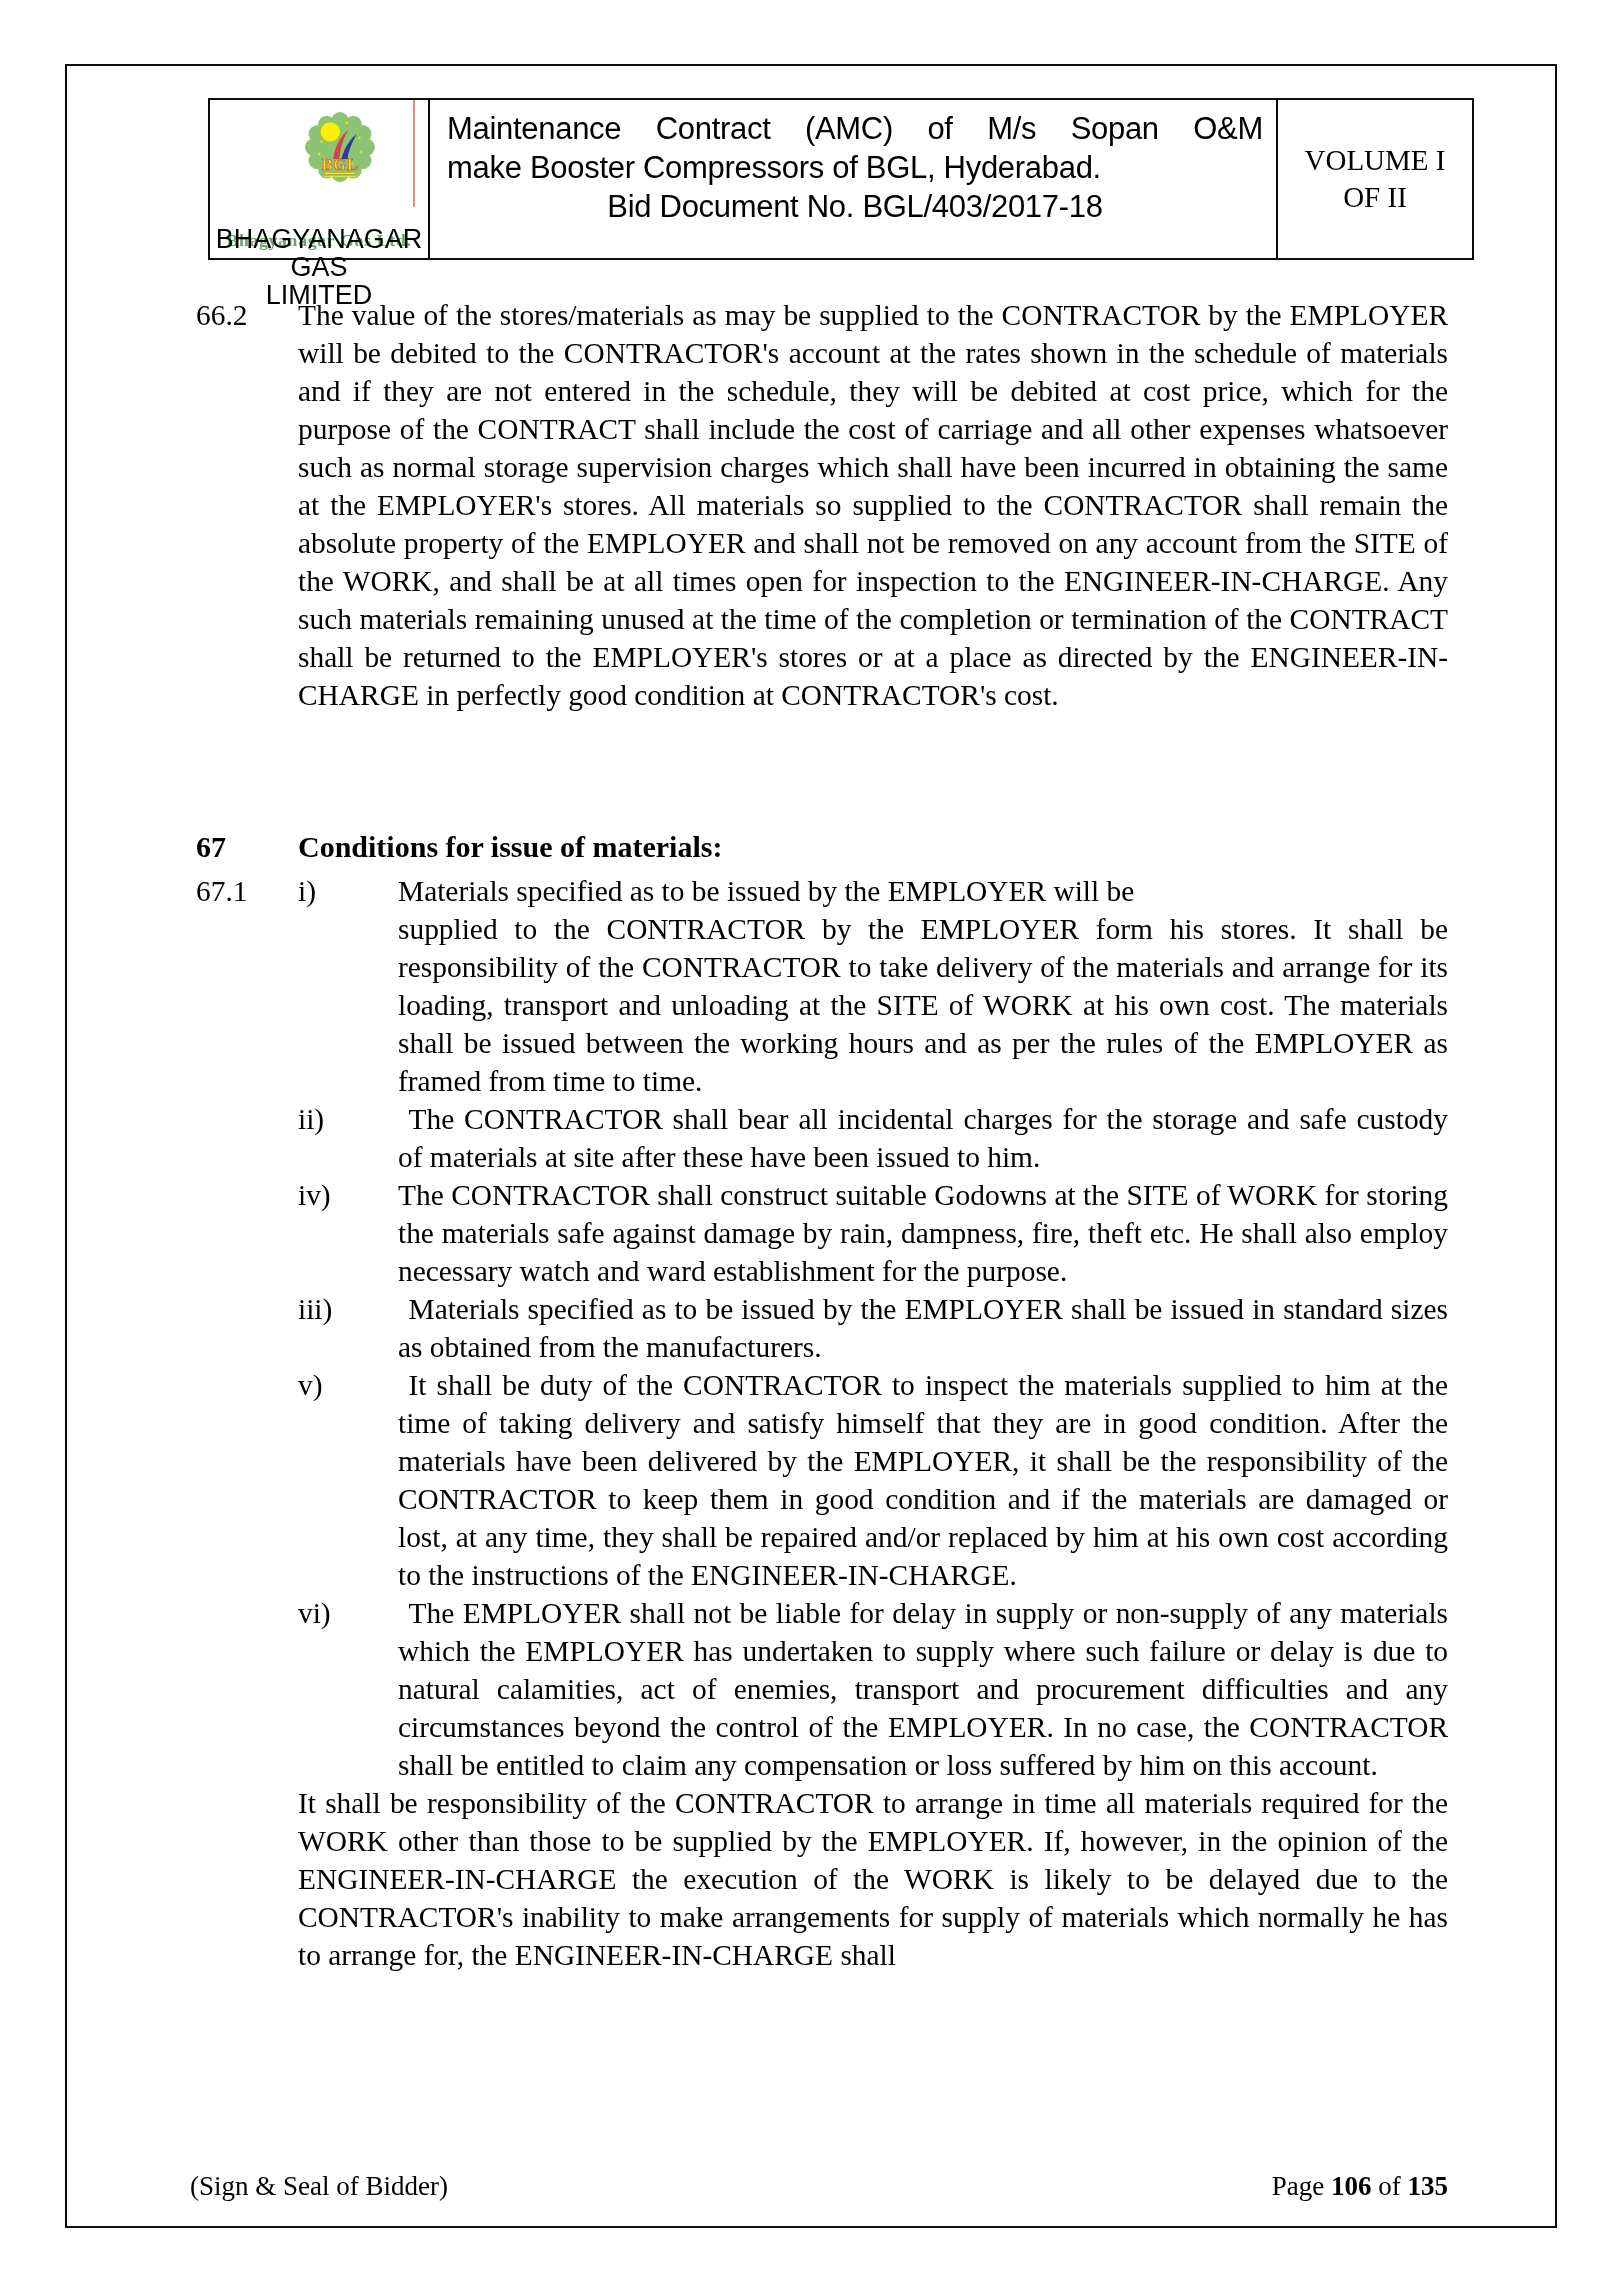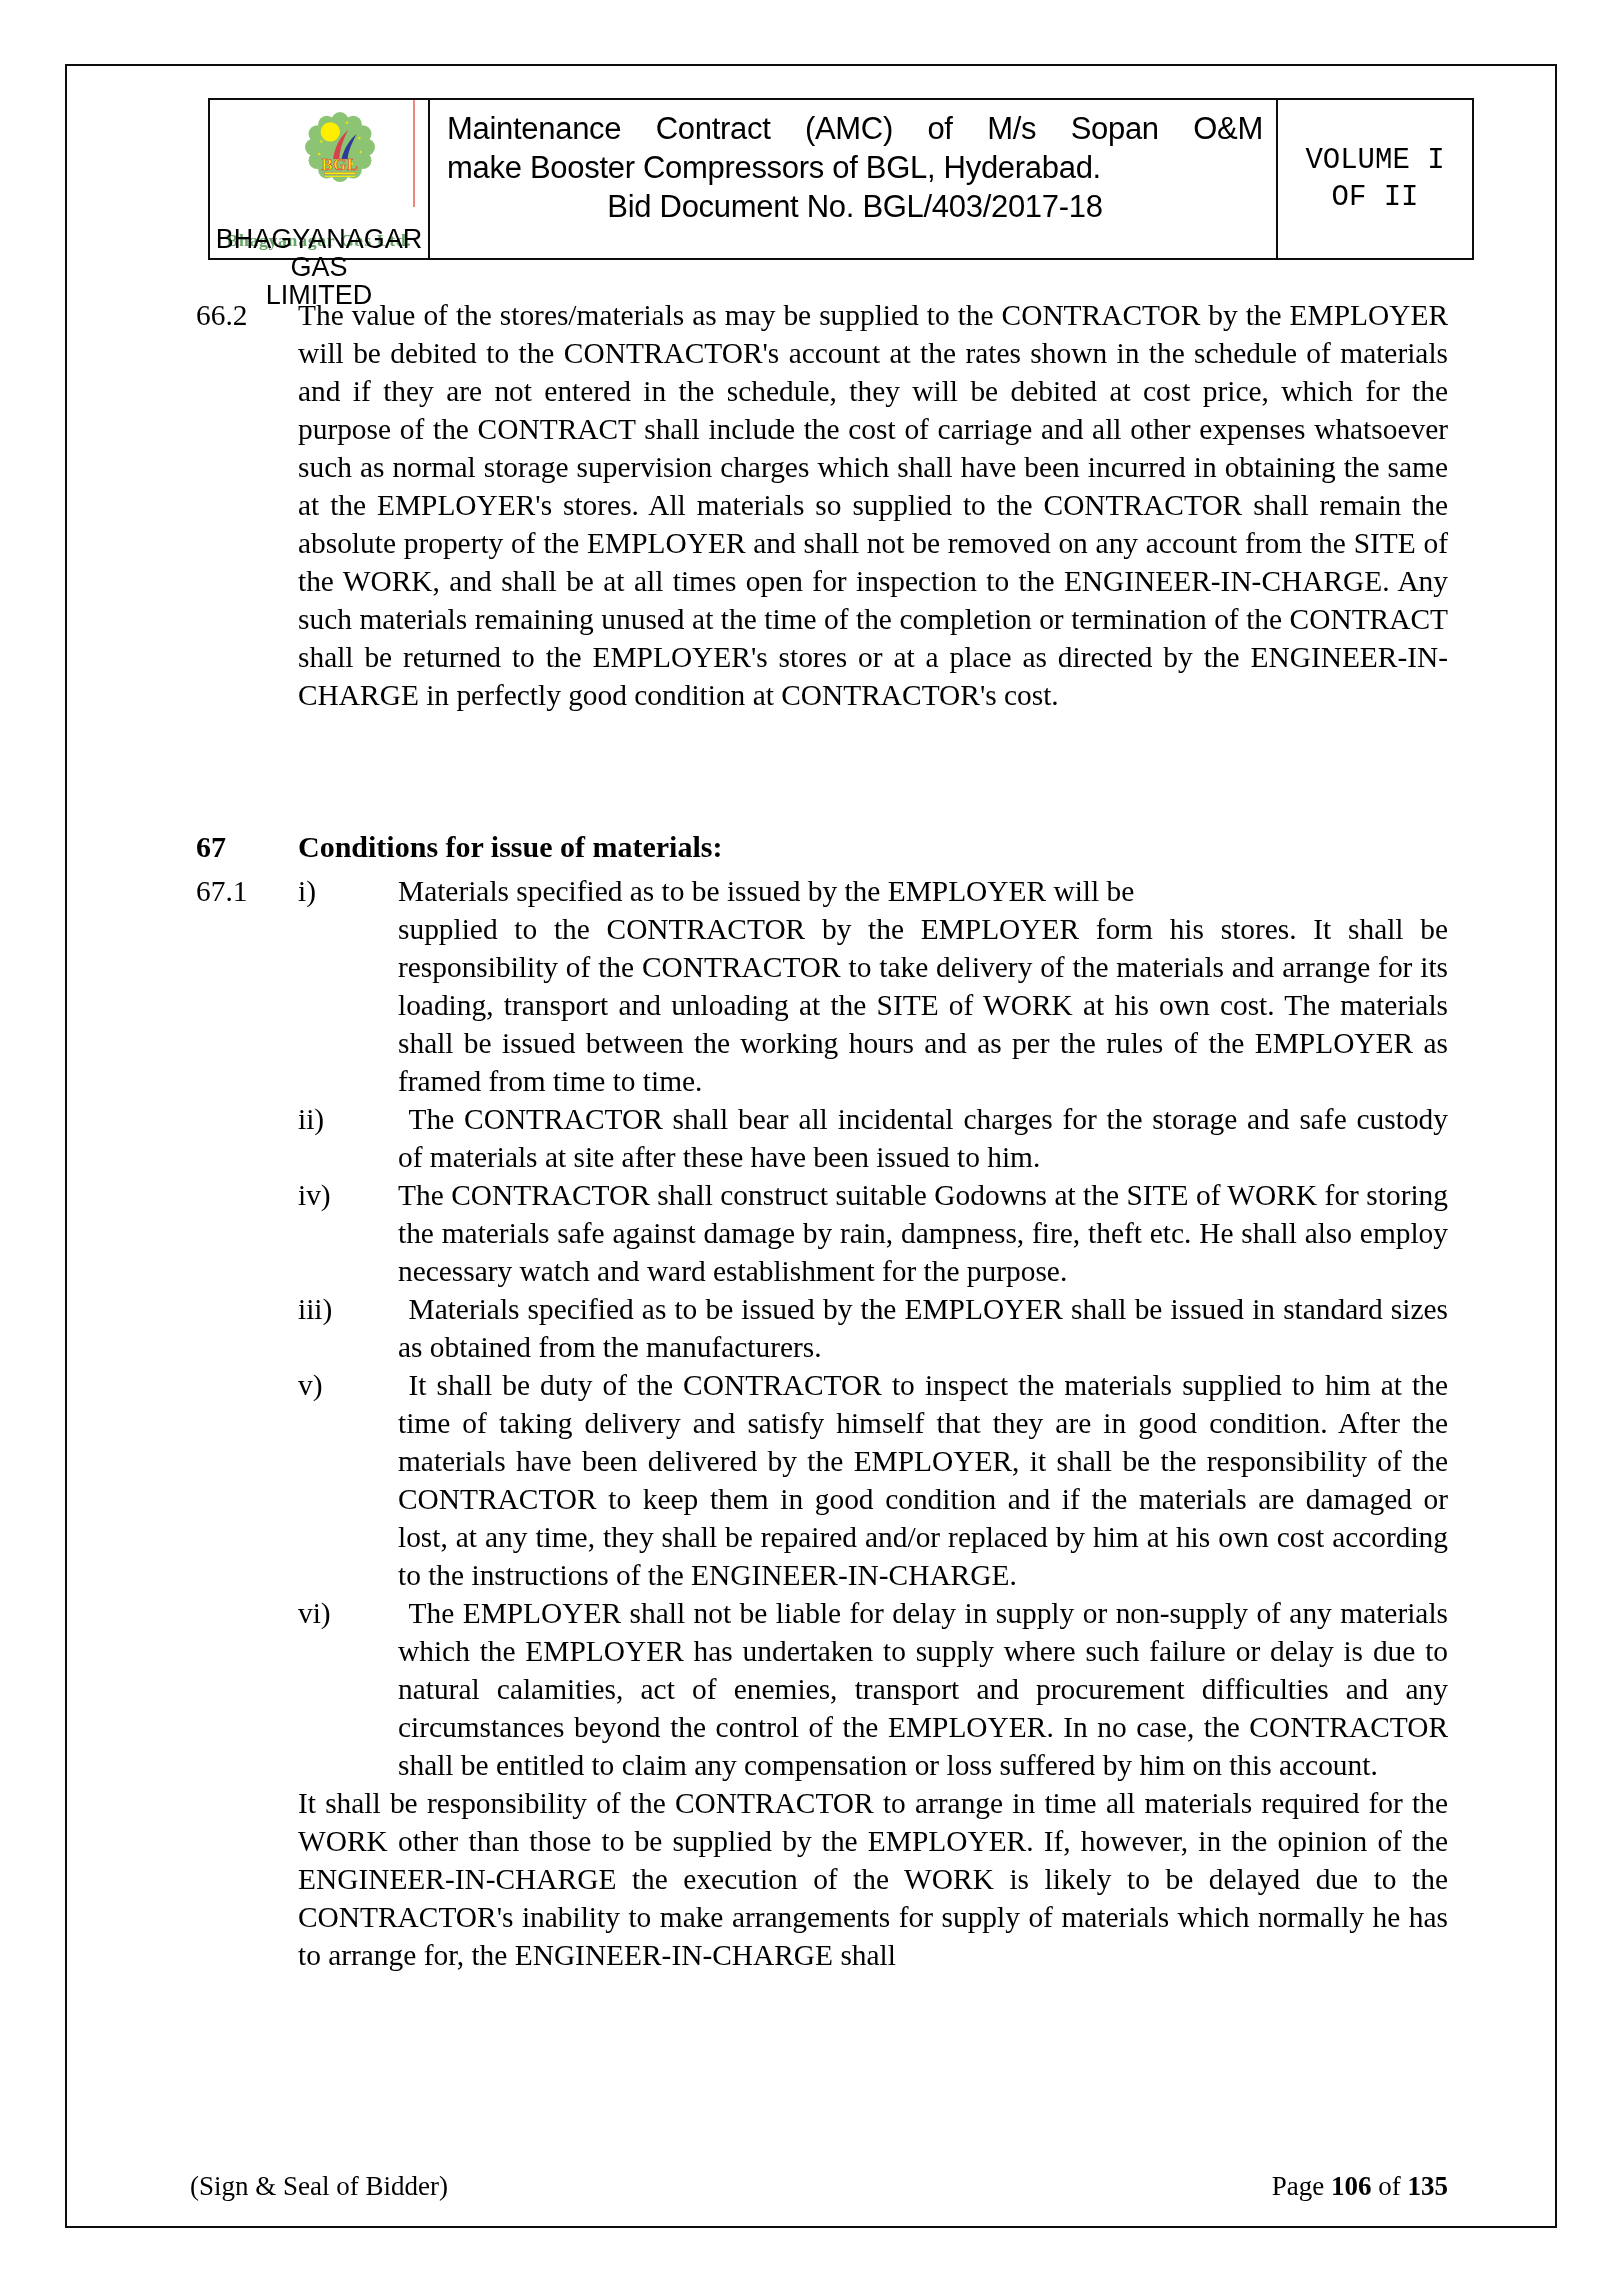--- a/index.html
+++ b/index.html
@@ -72,21 +72,21 @@
   .title-line-left { text-align: left; }
   .title-line-center { text-align: center; }
   .volume-cell {
     width: 196px;
     border-left: 2.6px solid #0d0d0d;
     box-sizing: border-box;
     display: flex;
     flex-direction: column;
     justify-content: center;
     align-items: center;
-    font-family: Liberation Mono, monospace;
+    font-family: Liberation Serif, serif;
     font-size: 29px;
     line-height: 37px;
   }
   
   .clause {
     position: absolute;
     left: 196px;
     width: 1252px;
     display: flex;
     font-size: 29.4px;

